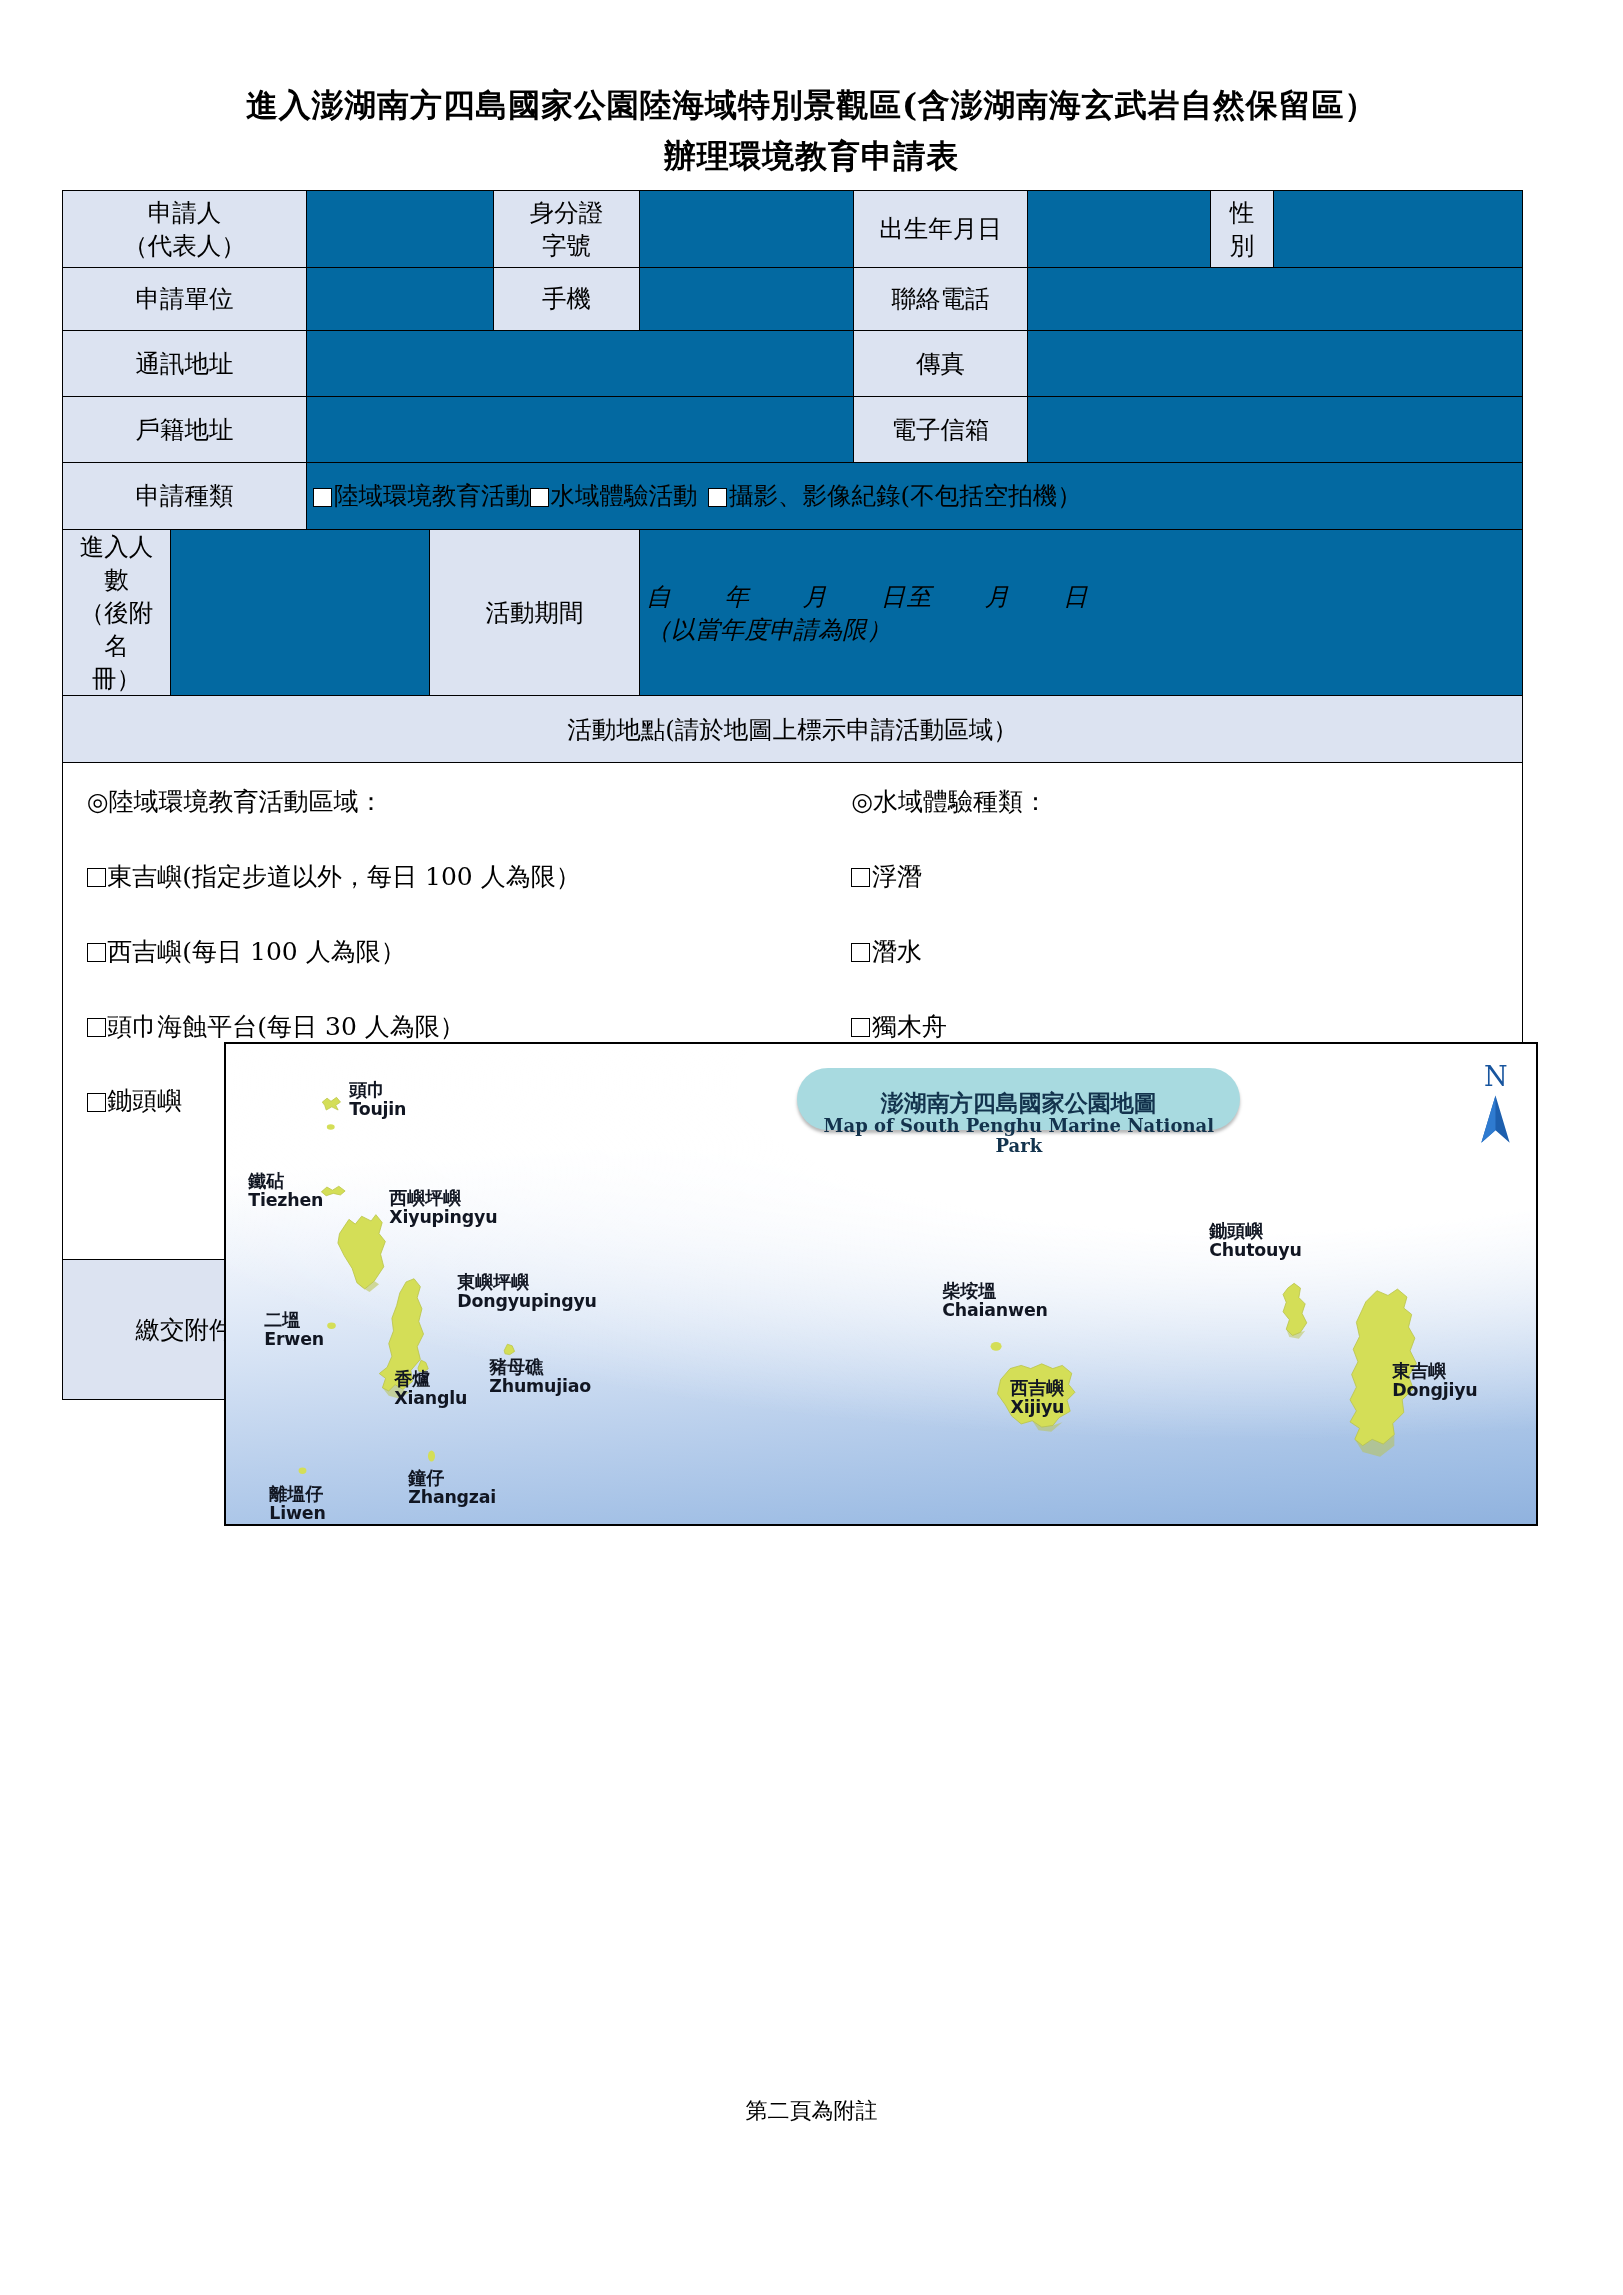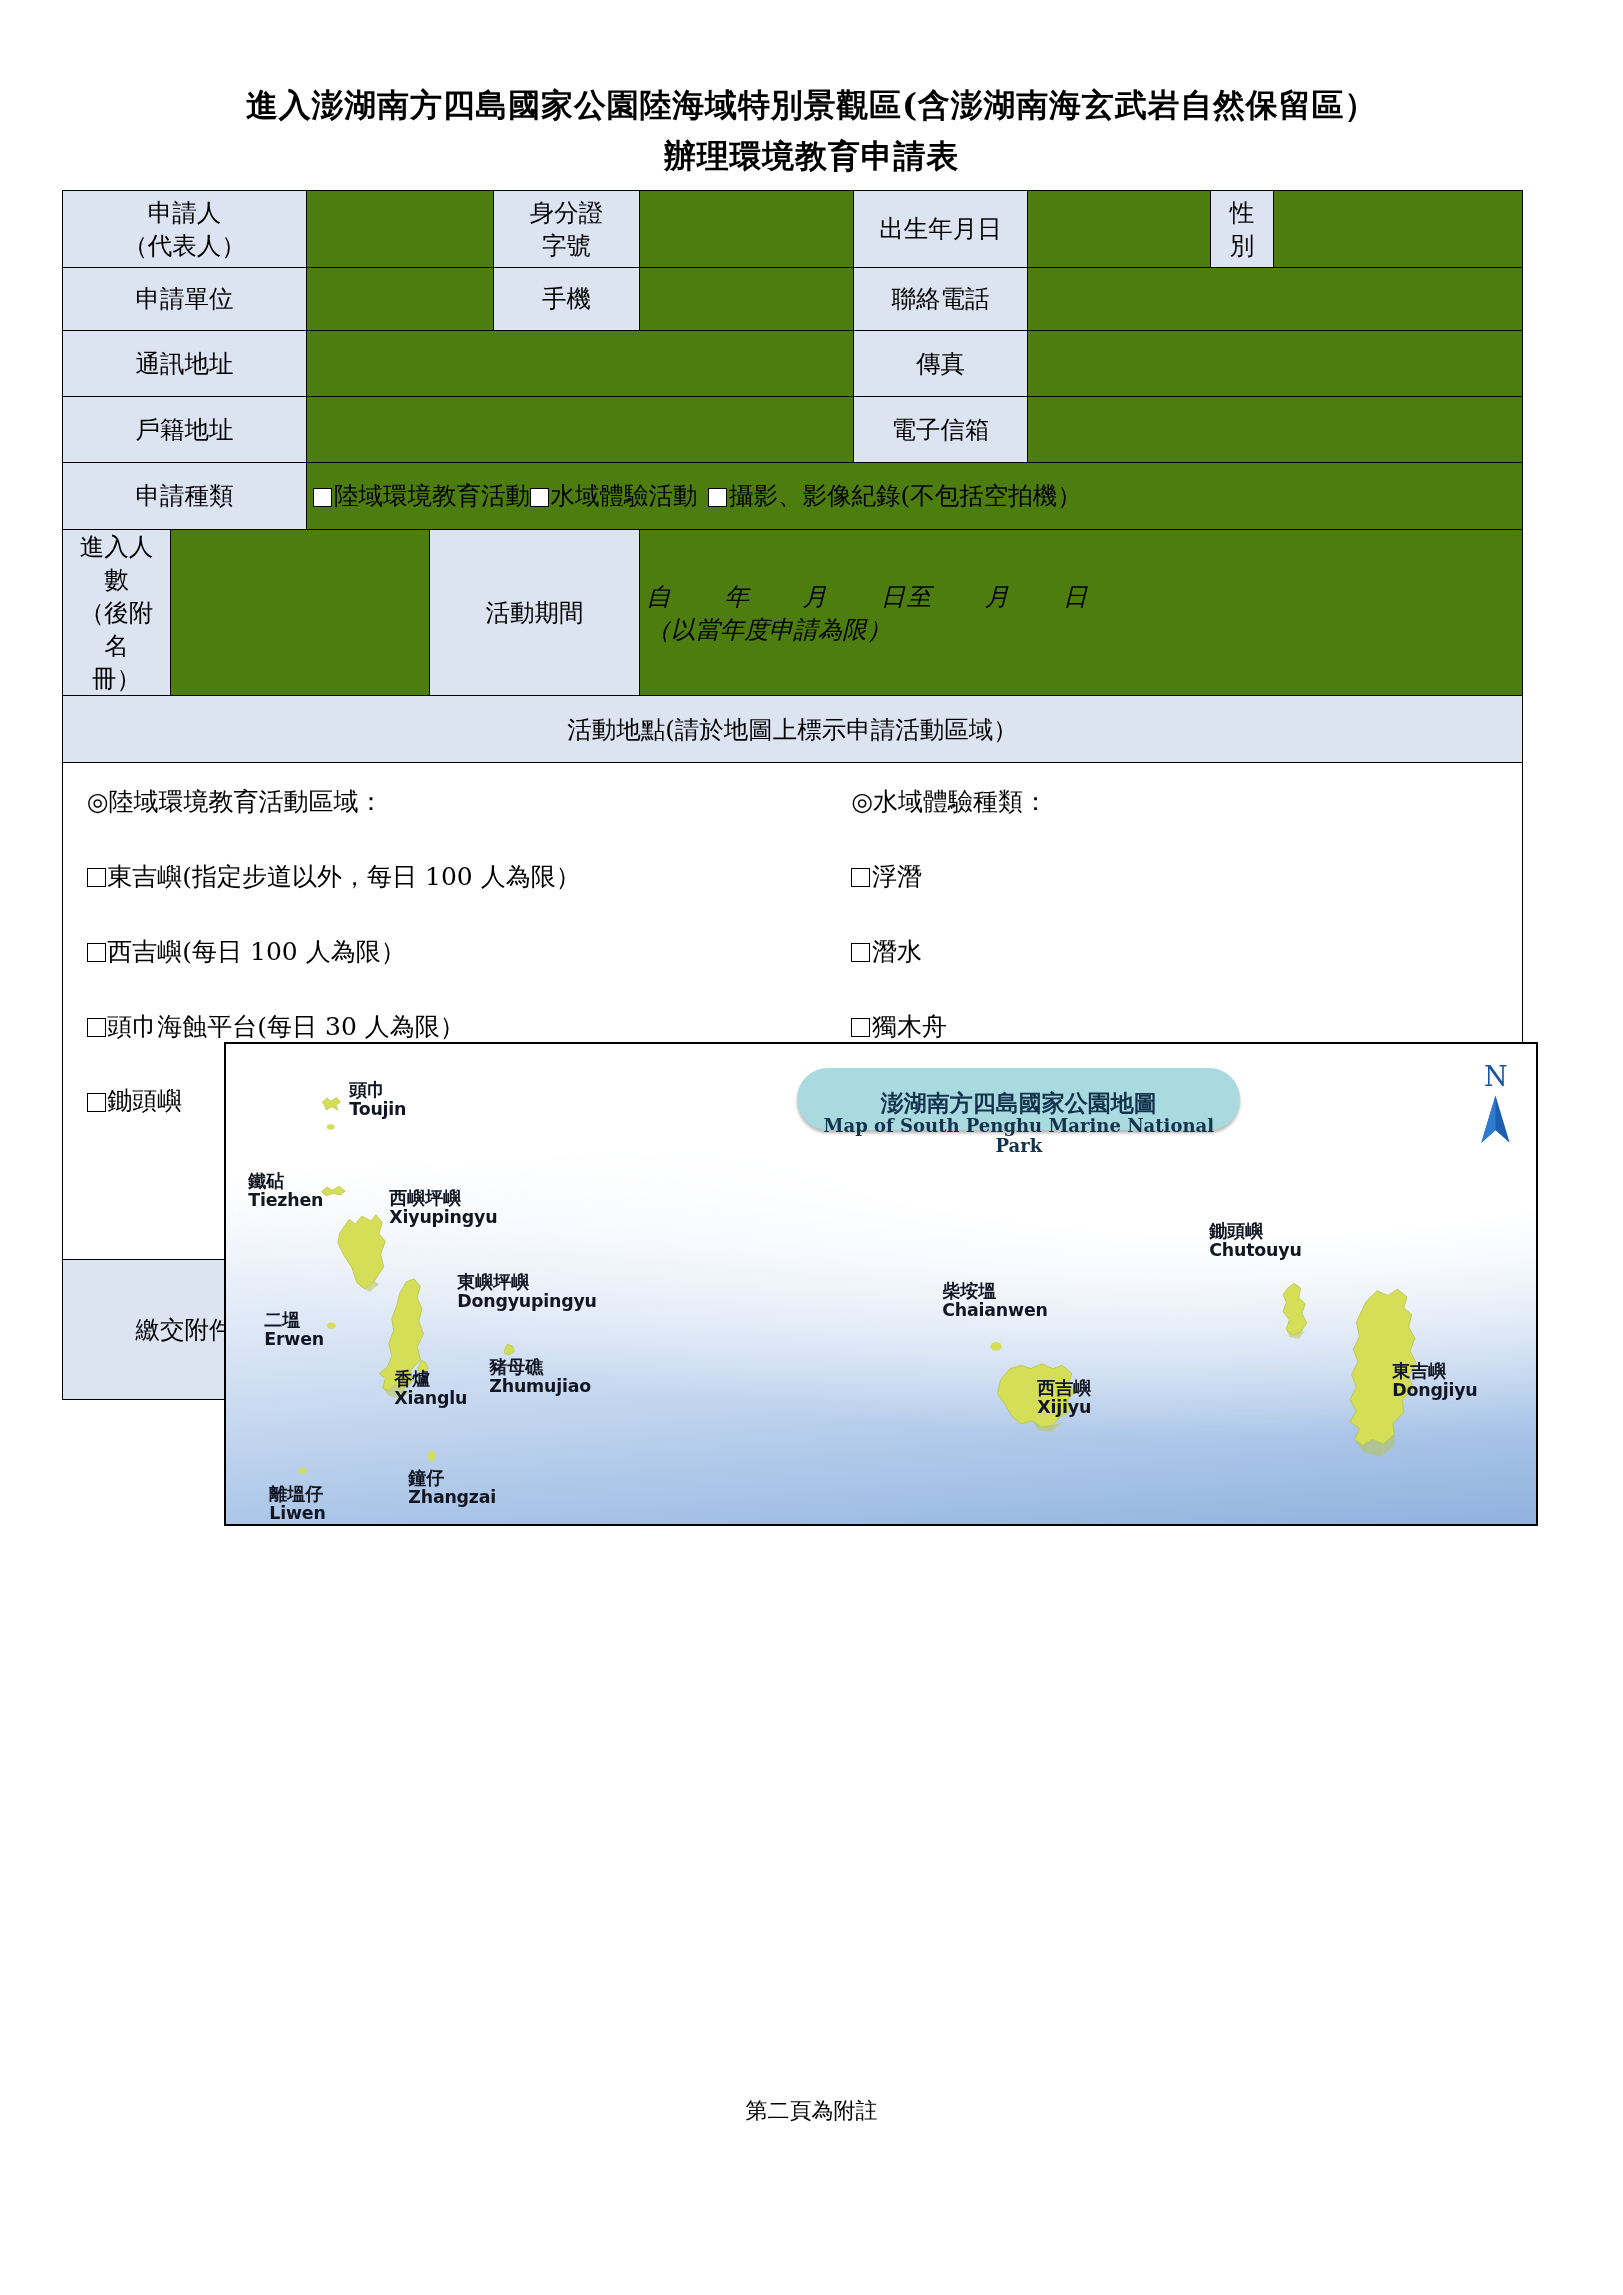--- a/index.html
+++ b/index.html
@@ -57,21 +57,21 @@
     vertical-align: middle;
     font-size: 24.5px;
     line-height: 1.35;
   }
   .lbl {
     background: #dce3f1;
     text-align: center;
     font-size: 24.5px;
   }
   .lbl-tall { line-height: 1.5; }
-  .val { background: #4d7c0f; }
+  .val { background: #0369a1; }
 
   
   .cb {
     display: inline-block;
     width: 19px; height: 19px;
     border: 1.6px solid #000;
     box-sizing: border-box;
     vertical-align: -2.4px;
     margin-right: 1.6px;
     background: #fff;
@@ -441,21 +441,21 @@
               <span class="en">Liwen</span>
             </div>
             <div class="maplabel" style="left:182px; top:424px;">
               <span class="zh">鐘仔</span>
               <span class="en">Zhangzai</span>
             </div>
             <div class="maplabel" style="left:716px; top:237px;">
               <span class="zh">柴垵塭</span>
               <span class="en">Chaianwen</span>
             </div>
-            <div class="maplabel" style="left:811px; top:334px;">
+            <div class="maplabel" style="left:784px; top:334px;text-align:right;">
               <span class="zh">西吉嶼</span>
               <span class="en">Xijiyu</span>
             </div>
             <div class="maplabel" style="left:983px; top:177px;">
               <span class="zh">鋤頭嶼</span>
               <span class="en">Chutouyu</span>
             </div>
             <div class="maplabel" style="left:1119px; top:317px;margin-left:47px;">
               <span class="zh">東吉嶼</span>
               <span class="en">Dongjiyu</span>

